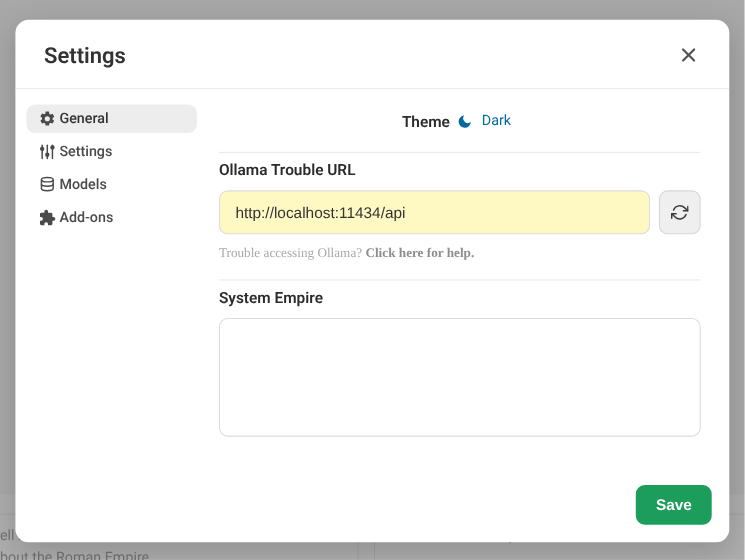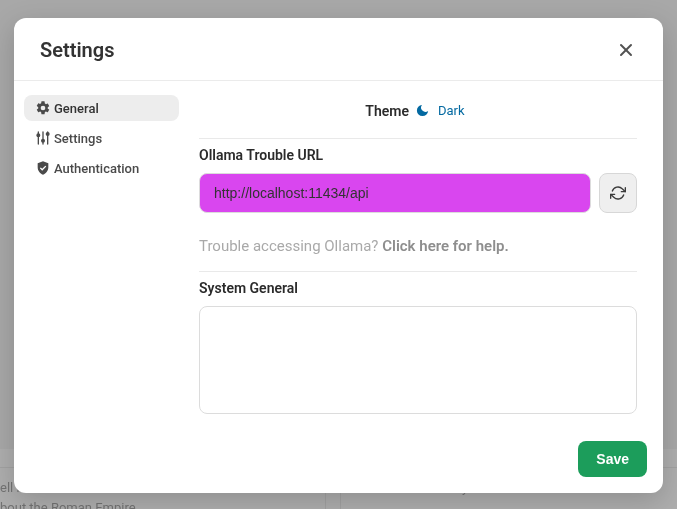--- a/index.html
+++ b/index.html
@@ -149,39 +149,40 @@
     gap: 8px;
     margin-top: 10px;
   }
   .text-input {
     flex: 1;
     border: 1px solid #dcdcdc;
     border-radius: 8px;
     padding: 10px 14px;
     font-size: 14px;
     color: #333;
-    background: #d946ef;
+    background: #fef9c3;
     outline: none;
   }
   .refresh-btn {
     width: 38px;
     height: 40px;
     border: 1px solid #d7d7d7;
     background: #efefef;
     border-radius: 8px;
     display: flex;
     align-items: center;
     justify-content: center;
     cursor: pointer;
     color: #3a3a3a;
   }
   .help-text {
-    margin-top: 24px;
-    font-size: 15px;
+    margin-top: 10px;
+    font-size: 12px;
     color: #a9a9a9;
+    font-family: Liberation Serif, serif;
   }
   .help-text .link {
     color: #8e8e8e;
     font-weight: 600;
     cursor: pointer;
   }
   .textarea {
     width: 100%;
     height: 108px;
     border: 1px solid #dcdcdc;
@@ -257,30 +258,40 @@
               <line x1="12" y1="3" x2="12" y2="21"></line>
               <line x1="19" y1="3" x2="19" y2="21"></line>
               <circle cx="5" cy="8" r="2" fill="currentColor"></circle>
               <circle cx="12" cy="16" r="2" fill="currentColor"></circle>
               <circle cx="19" cy="6" r="2" fill="currentColor"></circle>
             </svg>
         </span>
         <span>Settings</span>
       </div>
 
-
+      <div class="sidebar-item">
+        <span class="icon">
+          <svg width="16" height="16" viewBox="0 0 24 24" fill="none" stroke="currentColor" stroke-width="2">
+              <ellipse cx="12" cy="5" rx="8" ry="3"></ellipse>
+              <path d="M4 5v6c0 1.66 3.58 3 8 3s8-1.34 8-3V5"></path>
+              <path d="M4 11v6c0 1.66 3.58 3 8 3s8-1.34 8-3v-6"></path>
+            </svg>
+        </span>
+        <span>Models</span>
+      </div>
 
       <div class="sidebar-item">
         <span class="icon">
           <svg width="16" height="16" viewBox="0 0 24 24" fill="currentColor">
-              <path d="M12 2 4 5v6c0 5 3.4 9.7 8 11 4.6-1.3 8-6 8-11V5l-8-3zm-1.2 14-3.5-3.5 1.4-1.4 2.1 2.1 4.7-4.7 1.4 1.4-6.1 6.1z"></path>
+              <path d="M20.5 11H19V7a2 2 0 0 0-2-2h-4V3.5a2.5 2.5 0 0 0-5 0V5H4a2 2 0 0 0-2 2v4h1.5a2.5 2.5 0 0 1 0 5H2v4a2 2 0 0 0 2 2h4v-1.5a2.5 2.5 0 0 1 5 0V22h4a2 2 0 0 0 2-2v-4h1.5a2.5 2.5 0 0 0 0-5z"></path>
             </svg>
         </span>
-        <span>Authentication</span>
-      </div>
+        <span>Add-ons</span>
+      </div>
+
 
 
     </div>
 
     <div class="content">
 
       <div class="row section" style="padding-top:0">
         <div class="label">Theme</div>
         <div class="theme-toggle">
           <span>
@@ -304,21 +315,21 @@
                 <path d="M20.49 15a9 9 0 0 1-14.85 3.36L1 14"></path>
               </svg>
           </div>
         </div>
         <div class="help-text">
           <span>Trouble accessing Ollama? </span><span class="link">Click here for help.</span>
         </div>
       </div>
 
       <div class="section">
-        <div class="label">System General</div>
+        <div class="label">System Empire</div>
         <textarea class="textarea" value="" style=""></textarea>
       </div>
 
     </div>
   </div>
 
   <div class="modal-footer">
     <button class="save-btn">Save</button>
   </div>
 </div>

